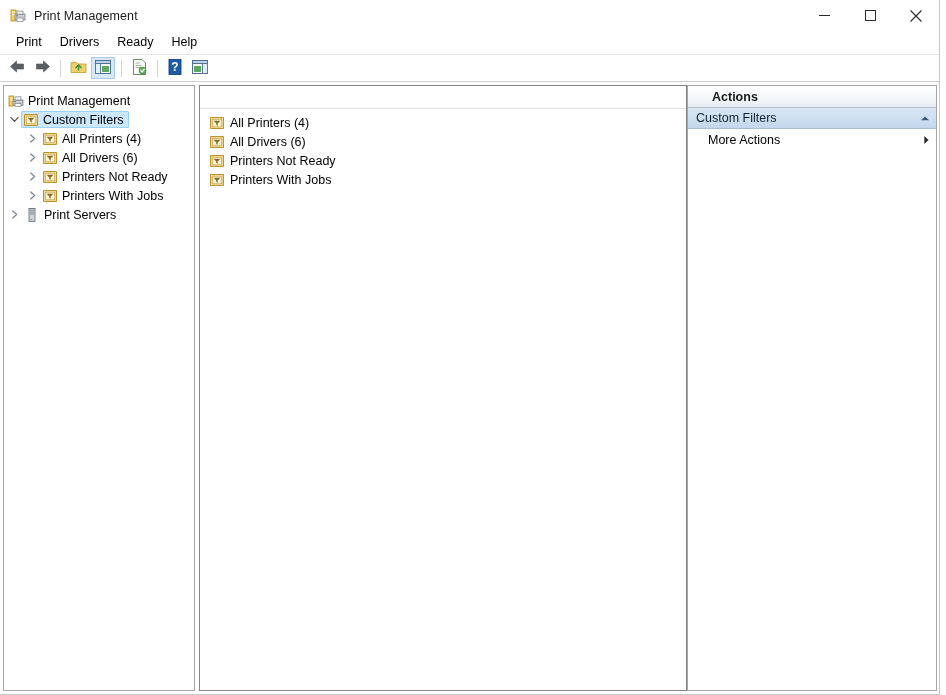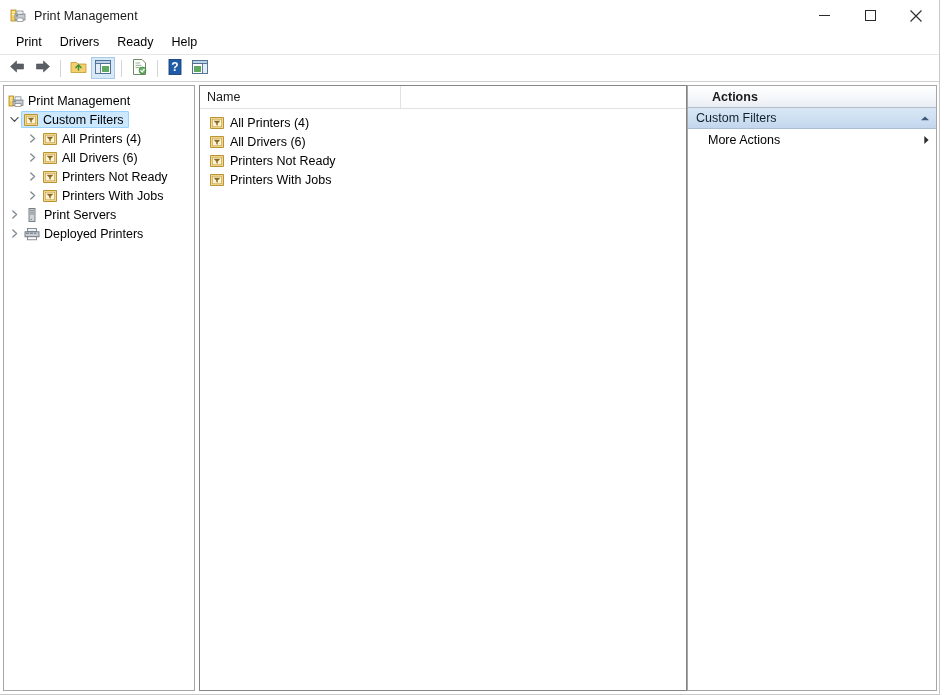--- a/index.html
+++ b/index.html
@@ -521,49 +521,28 @@
                 <rect x="6" y="2.8" width="4" height="1.1" fill="#8e959c"></rect>
                 <rect x="6" y="4.6" width="4" height="1.1" fill="#8e959c"></rect>
                 <rect x="6" y="6.4" width="4" height="1.1" fill="#8e959c"></rect>
                 <circle cx="7.2" cy="12.4" r="0.7" fill="#5a9e5a"></circle>
               </svg>
             </span>
             <span class="label">Print Servers</span>
           </span>
         </div>
 
-        <div class="tree-row" style="padding-left:2px;">
-          <span class="twisty">
-            <svg width="9" height="9" viewBox="0 0 9 9">
-              <path d="M2.8 1 L6.6 4.5 L2.8 8" stroke="#7d8792" stroke-width="1.3" fill="none" stroke-linecap="round" stroke-linejoin="round"></path>
-            </svg>
-          </span>
-          <span class="sel-wrap">
-            <span class="tree-icon">
-              <svg width="16" height="16" viewBox="0 0 16 16">
-                <rect x="3.5" y="2.5" width="9" height="3.2" fill="#eff2f5" stroke="#6f757c" stroke-width="0.8"></rect>
-                <rect x="1" y="5.8" width="14" height="5" fill="#c6ccd3" stroke="#6f757c" stroke-width="0.9"></rect>
-                <rect x="2" y="6.8" width="3" height="0.9" fill="#6b7178"></rect>
-                <rect x="6" y="6.8" width="3" height="0.9" fill="#6b7178"></rect>
-                <rect x="10" y="6.8" width="2.3" height="0.9" fill="#6b7178"></rect>
-                <rect x="3.5" y="10.8" width="9" height="3" fill="#ffffff" stroke="#6f757c" stroke-width="0.8"></rect>
-              </svg>
-            </span>
-            <span class="label">Deployed Printers</span>
-          </span>
-        </div>
 
       </div>
     </div>
 
     <div class="splitter"></div>
 
     <div class="pane pane-list">
       <div class="list-header">
-        <div class="col c-name">Name</div>
         <div class="col c-rest"></div>
       </div>
       <div class="list-body">
 
         <div class="list-row">
           <span class="tree-icon">
             <svg width="16" height="16" viewBox="0 0 16 16">
               <path d="M1.5 2.5 L14.5 2.5 L14.5 13.5 L1.5 13.5 Z" fill="#f6dd9b" stroke="#b99433" stroke-width="1"></path>
               <rect x="3.3" y="4.2" width="9.4" height="7.6" fill="#fdf3d7" stroke="#c9a64a" stroke-width="0.8"></rect>
               <path d="M4.6 5.7 L11.4 5.7 L8.7 8.4 L8.7 10.8 L7.3 9.9 L7.3 8.4 Z" fill="#8a6a20"></path>

